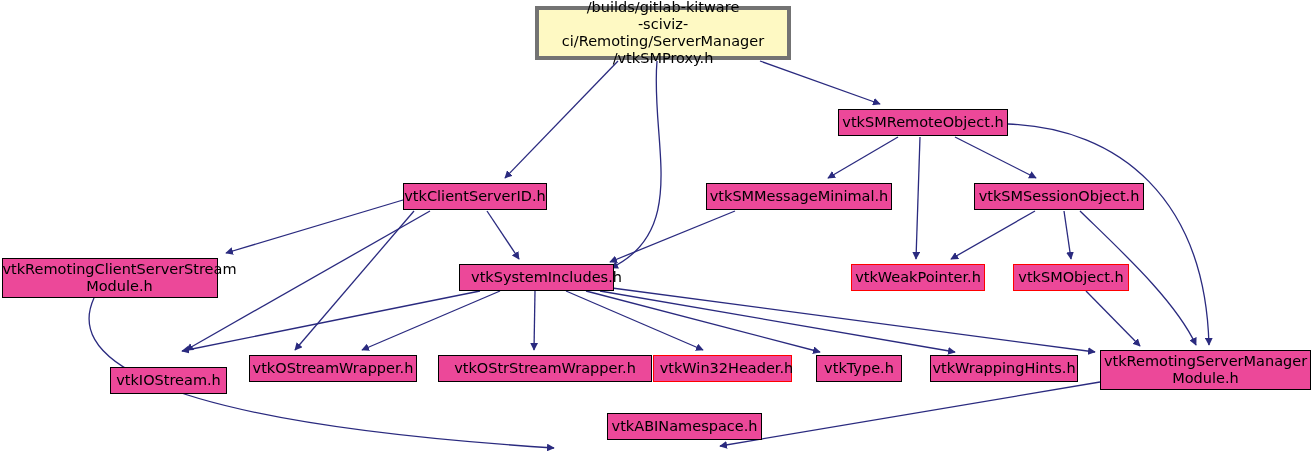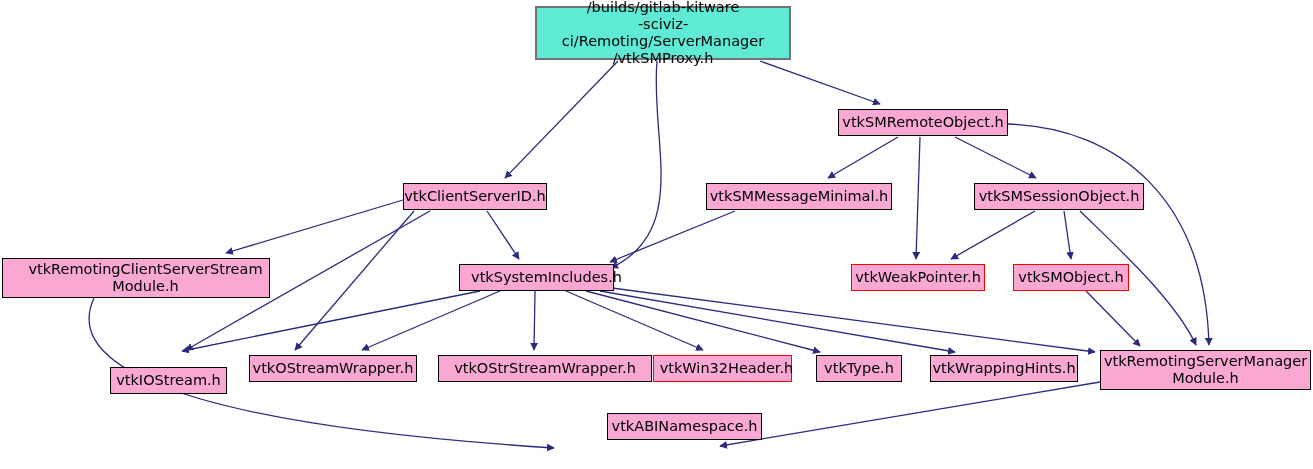--- a/index.html
+++ b/index.html
@@ -18,36 +18,36 @@
   svg.edges {
     position: absolute;
     left: 0; top: 0;
     width: 1313px;
     height: 469px;
     pointer-events: none;
   }
   .node {
     position: absolute;
     box-sizing: border-box;
-    background: #f9a8d4;
+    background: #ec4899;
     border: 1px solid #000000;
     color: #000000;
     display: flex;
     align-items: center;
     justify-content: center;
     text-align: center;
     font-size: 14.5px;
     line-height: 17px;
     letter-spacing: 0px;
     white-space: pre-line;
     z-index: 5;
   }
   .node.root {
-    background: #5eead4;
-    border: 2px solid #737373;
+    background: #fef9c3;
+    border: 4px solid #737373;
   }
   .node.red {
     border: 1.5px solid #ff0000;
   }
   .node-label {
     display: block;
     padding: 0 6px;
     white-space: pre-line;
   }
 </style>
@@ -90,21 +90,21 @@
       </g>
   </svg>
   <div id="node-layer">
       <div class="node root" style="left: 535px; top: 6px; width: 256px; height: 54px;"><span class="node-label">/builds/gitlab-kitware
 -sciviz-ci/Remoting/ServerManager
 /vtkSMProxy.h</span></div>
       <div class="node" style="left: 838px; top: 109px; width: 170px; height: 27px;"><span class="node-label">vtkSMRemoteObject.h</span></div>
       <div class="node" style="left: 403px; top: 183px; width: 144px; height: 27px;"><span class="node-label">vtkClientServerID.h</span></div>
       <div class="node" style="left: 706px; top: 183px; width: 186px; height: 27px;"><span class="node-label">vtkSMMessageMinimal.h</span></div>
       <div class="node" style="left: 974px; top: 183px; width: 170px; height: 27px;"><span class="node-label">vtkSMSessionObject.h</span></div>
-      <div class="node" style="left: 2px; top: 258px; width: 268px; height: 40px; padding-left: 19px;"><span class="node-label">vtkRemotingClientServerStream
+      <div class="node" style="left: 2px; top: 258px; width: 216px; height: 40px; padding-left: 19px;"><span class="node-label">vtkRemotingClientServerStream
 Module.h</span></div>
       <div class="node" style="left: 459px; top: 264px; width: 155px; height: 27px; padding-left: 20px;"><span class="node-label">vtkSystemIncludes.h</span></div>
       <div class="node red" style="left: 851px; top: 264px; width: 134px; height: 27px;"><span class="node-label">vtkWeakPointer.h</span></div>
       <div class="node red" style="left: 1013px; top: 264px; width: 116px; height: 27px;"><span class="node-label">vtkSMObject.h</span></div>
       <div class="node" style="left: 110px; top: 355px; width: 117px; height: 27px; margin-top: 12px;"><span class="node-label">vtkIOStream.h</span></div>
       <div class="node" style="left: 249px; top: 355px; width: 168px; height: 27px;"><span class="node-label">vtkOStreamWrapper.h</span></div>
       <div class="node" style="left: 438px; top: 355px; width: 214px; height: 27px;"><span class="node-label">vtkOStrStreamWrapper.h</span></div>
       <div class="node red" style="left: 653px; top: 355px; width: 139px; height: 27px; padding-left: 8px;"><span class="node-label">vtkWin32Header.h</span></div>
       <div class="node" style="left: 816px; top: 355px; width: 86px; height: 27px;"><span class="node-label">vtkType.h</span></div>
       <div class="node" style="left: 930px; top: 355px; width: 148px; height: 27px;"><span class="node-label">vtkWrappingHints.h</span></div>

